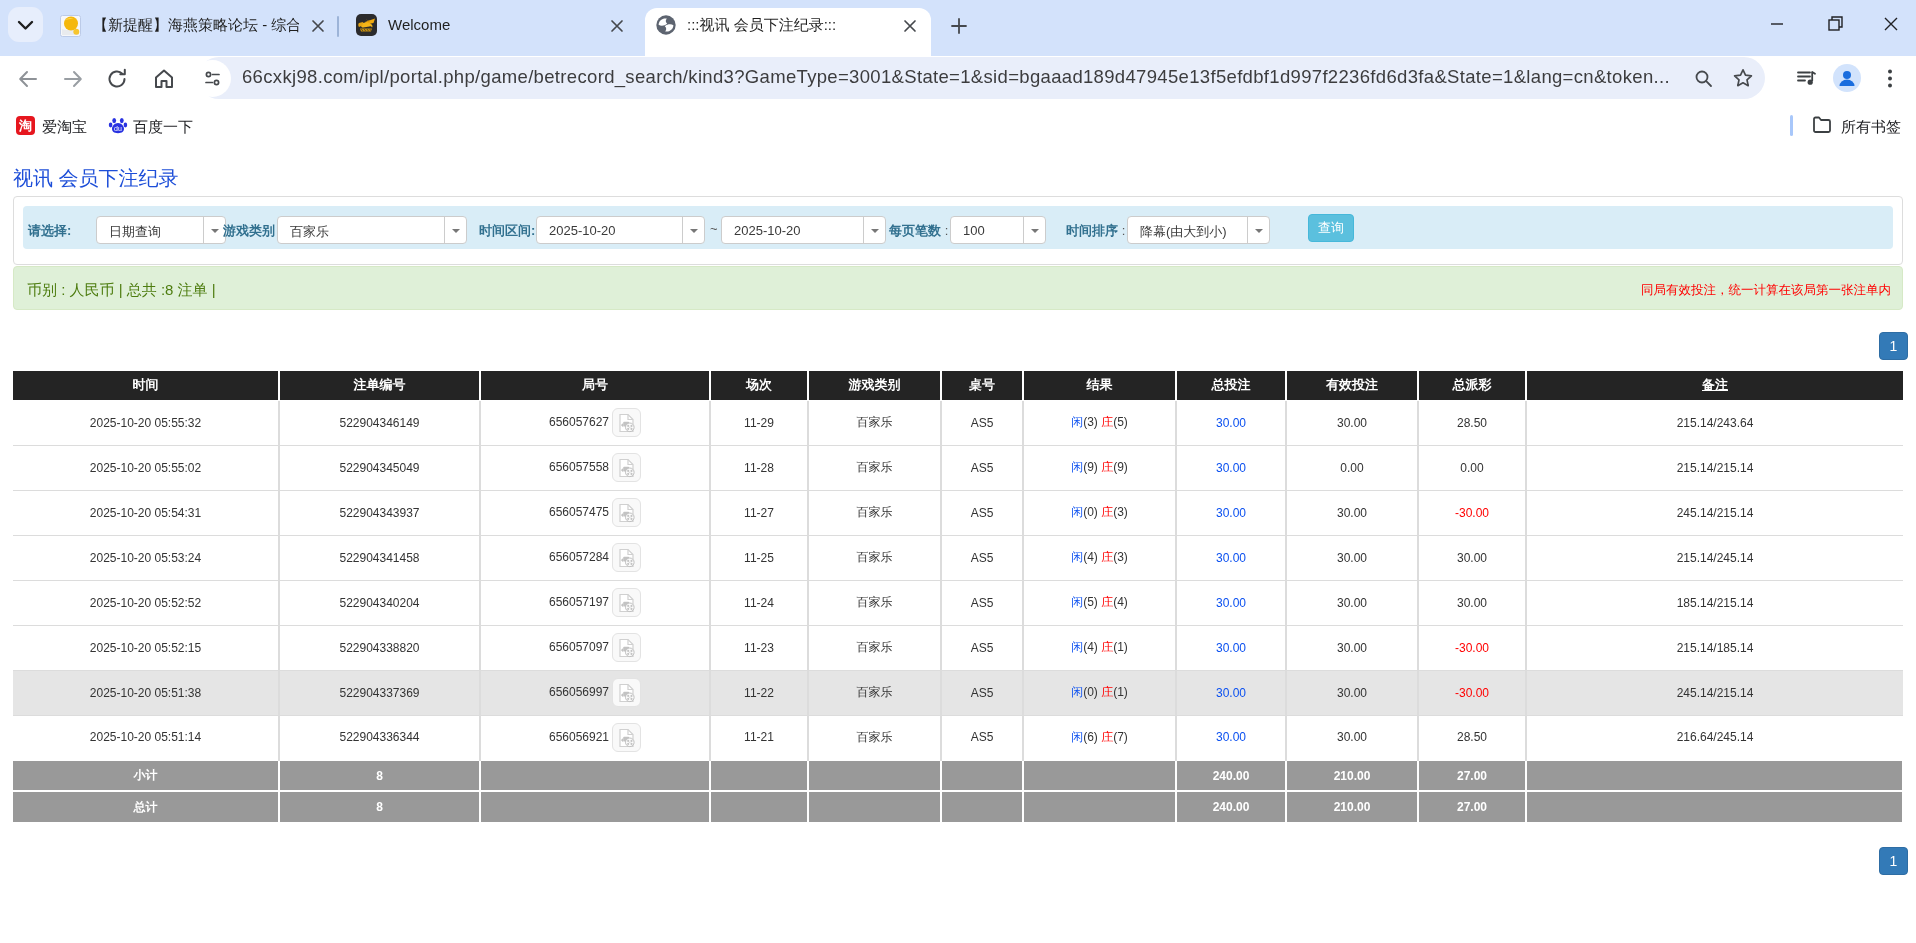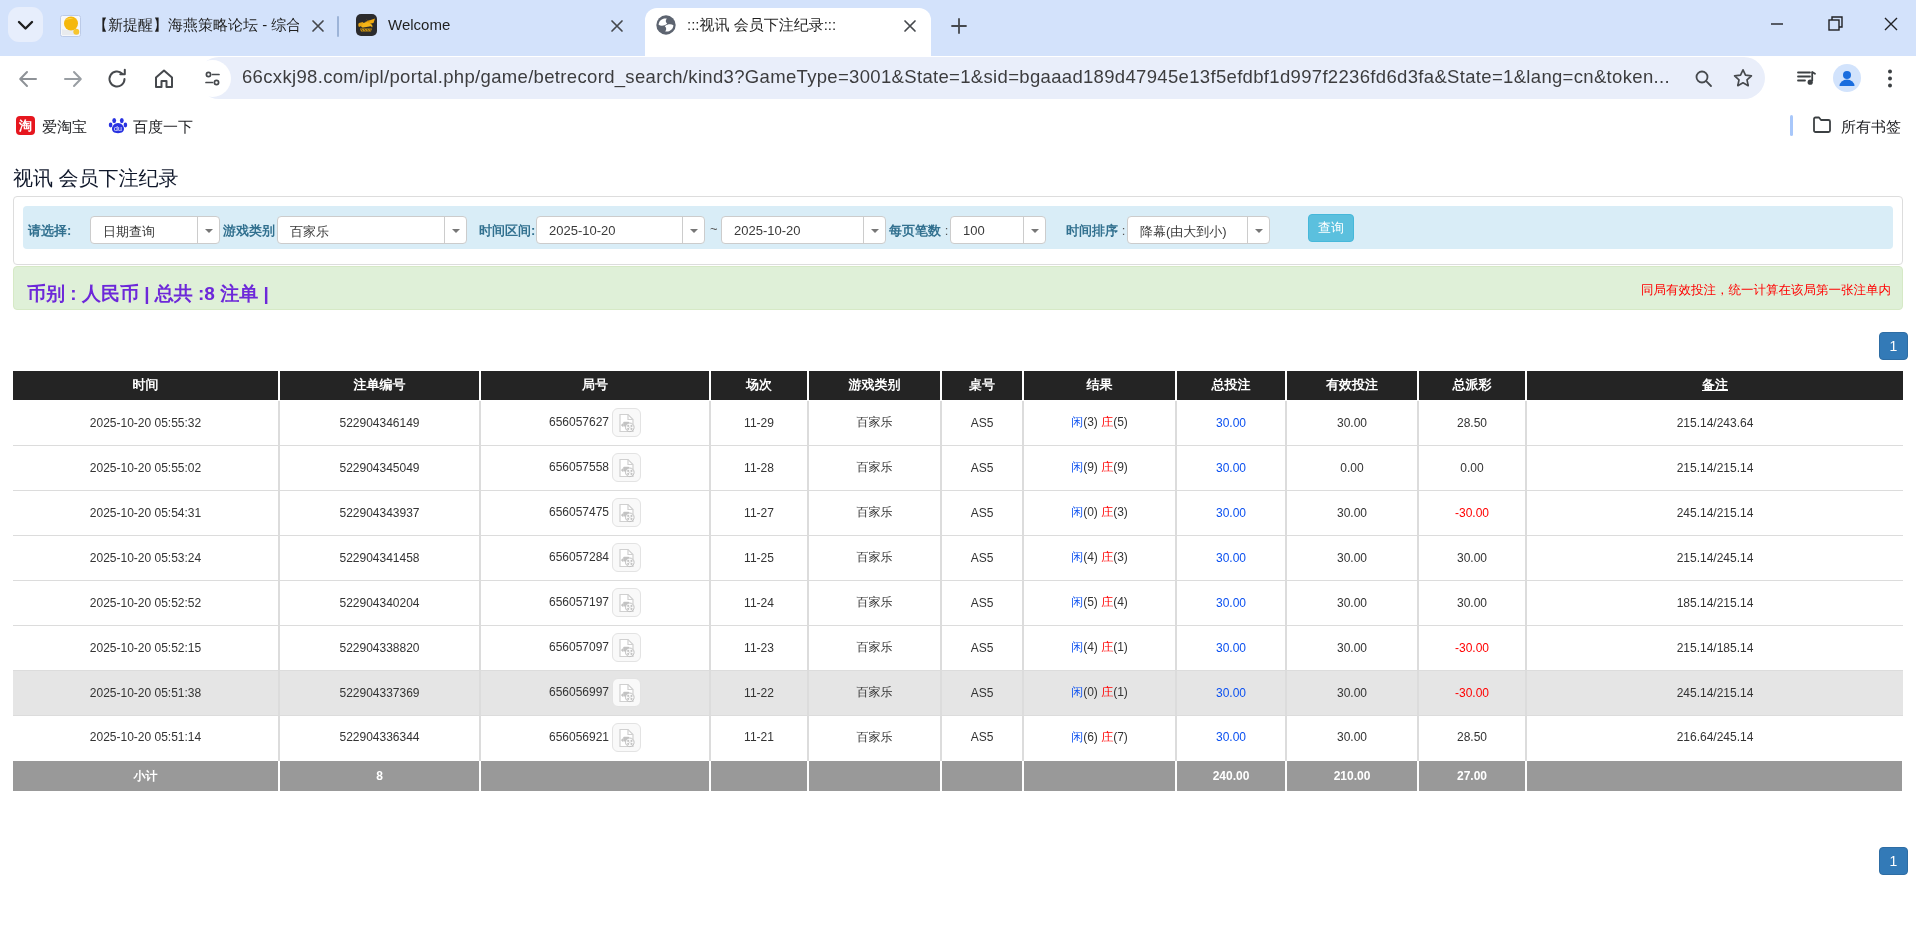--- a/index.html
+++ b/index.html
@@ -7,21 +7,21 @@
 .abs { position:absolute; }
 
 #tabstrip { position:absolute; left:0; top:0; width:1916px; height:56px; background:#d3e2fb; }
 #toolbar { position:absolute; left:0; top:56px; width:1916px; height:48px; background:#fff; border-radius:14px 14px 0 0; }
 #bookmarks { position:absolute; left:0; top:104px; width:1916px; height:46px; background:#fff; }
 .tabtitle { font-size:15px; color:#1f1f1f; white-space:nowrap; overflow:hidden; }
 #activetab { position:absolute; left:645px; top:8px; width:286px; height:48px; background:#fff; border-radius:12px 12px 0 0; }
 .pill { position:absolute; left:198px; top:57px; width:1567px; height:42px; border-radius:21px; background:#e9eefa; }
 
 #content { position:absolute; left:0; top:150px; width:1916px; height:793px; background:#fff; font-size:12px; color:#333; }
-h1.pagetitle { position:absolute; left:13px; top:165px; font-size:20px; font-weight:normal; color:#0f172a; letter-spacing:0px; }
+h1.pagetitle { position:absolute; left:13px; top:165px; font-size:20px; font-weight:normal; color:#1d4ed8; letter-spacing:0px; }
 #fpanel { position:absolute; left:13px; top:196px; width:1890px; height:69px; background:#fff; border:1px solid #ddd; border-radius:4px; }
 #fbar { position:absolute; left:23px; top:206px; width:1870px; height:43px; background:#d9edf7; border-radius:4px; }
 .flabel { position:absolute; top:222px; font-size:13px; font-weight:bold; color:#31708f; white-space:nowrap; }
 .sel { position:absolute; top:216px; height:28px; background:#fff; border:1px solid #ccc; border-radius:4px; font-size:13px; color:#3a3a3a; }
 .sel .txt { position:absolute; left:12px; top:6px; white-space:nowrap; }
 .sel .arr { position:absolute; right:0; top:0; bottom:0; width:22px; border-left:1px solid #ccc; }
 .sel .arr:after { content:""; position:absolute; left:7px; top:12px; border:4.5px solid transparent; border-top-color:#777; }
 #greenbar { position:absolute; left:13px; top:266px; width:1890px; height:44px; background:#dff0d8; border:1px solid #d6e9c6; border-radius:4px; }
 .pager { position:absolute; width:29px; height:28px; background:#337ab7; border:1px solid #2e6da4; border-radius:4px; color:#fff; font-size:14px; text-align:center; line-height:26px; }
 
@@ -163,21 +163,21 @@
 <svg class="abs" style="left:1812px; top:116px;" width="20" height="18" viewBox="0 0 20 18">
     <path d="M2 3 a1.5 1.5 0 0 1 1.5 -1.5 H7 l2 2.5 H16.5 A1.5 1.5 0 0 1 18 5.5 V14.5 A1.5 1.5 0 0 1 16.5 16 H3.5 A1.5 1.5 0 0 1 2 14.5 Z" fill="none" stroke="#3c4043" stroke-width="1.8" stroke-linejoin="round"></path>
   </svg>
 <div class="abs" style="left:1841px; top:118px; font-size:15px; color:#202124;">所有书签</div>
 
 <h1 class="pagetitle">视讯 会员下注纪录</h1>
 
 <div id="fpanel"></div>
 <div id="fbar"></div>
 <div class="flabel" style="left:28px;">请选择:</div>
-<div class="sel" style="left:90px; width:130px;">
+<div class="sel" style="left:96px; width:130px;">
     <span class="txt">日期查询</span>
     <span class="arr"></span>
   </div>
 <div class="flabel" style="left:223px;">游戏类别</div>
 <div class="sel" style="left:277px; width:190px;">
     <span class="txt">百家乐</span>
     <span class="arr"></span>
   </div>
 <div class="flabel" style="left:479px;">时间区间:</div>
 <div class="sel" style="left:536px; width:169px;">
@@ -195,21 +195,21 @@
     <span class="arr"></span>
   </div>
 <div class="flabel" style="left:1066px;">时间排序 <span style="font-weight:normal;color:#555;">:</span></div>
 <div class="sel" style="left:1127px; width:143px;">
     <span class="txt">降幕(由大到小)</span>
     <span class="arr"></span>
   </div>
 <div class="abs" style="left:1308px; top:214px; width:46px; height:28px; background:#5bc0de; border:1px solid #46b8da; border-radius:4px; color:#fff; font-size:13px; text-align:center; line-height:26px;">查询</div>
 
 <div id="greenbar"></div>
-<div class="abs" style="left:27px; top:281px; font-size:19px; color:#6d28d9;font-weight:bold;">币别 : 人民币 | 总共 :8 注单 |</div>
+<div class="abs" style="left:27px; top:281px; font-size:15px; color:#4d7c0f;">币别 : 人民币 | 总共 :8 注单 |</div>
 <div class="abs" style="right:25px; top:282px; font-size:12.5px; color:#f00;">同局有效投注，统一计算在该局第一张注单内</div>
 
 <div class="pager" style="left:1879px; top:332px;">1</div>
 <div class="pager" style="left:1879px; top:847px;">1</div>
 
 <table class="bt">
 <colgroup>
 <col style="width:266px">
       <col style="width:201px">
       <col style="width:230px">
@@ -434,14 +434,27 @@
         <td></td>
         <td></td>
         <td></td>
         <td></td>
         <td></td>
         <td>240.00</td>
         <td>210.00</td>
         <td>27.00</td>
         <td></td>
       </tr>
+<tr class="sub">
+        <td>总计</td>
+        <td>8</td>
+        <td></td>
+        <td></td>
+        <td></td>
+        <td></td>
+        <td></td>
+        <td>240.00</td>
+        <td>210.00</td>
+        <td>27.00</td>
+        <td></td>
+      </tr>
 </tbody>
   </table>
 
 </body></html>

